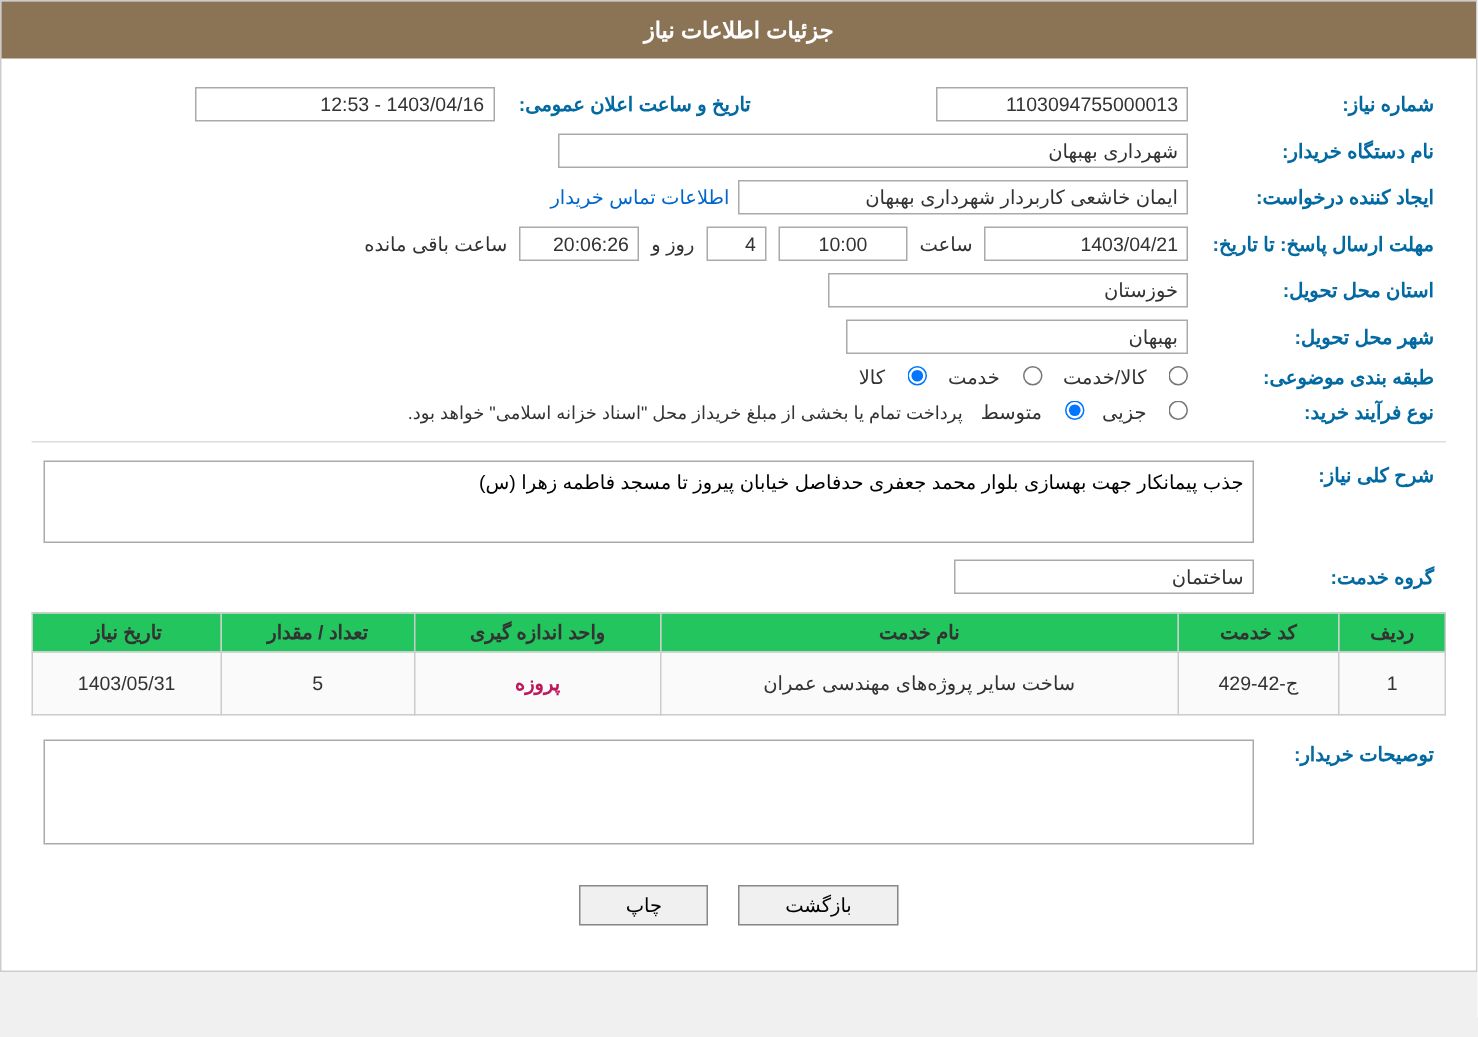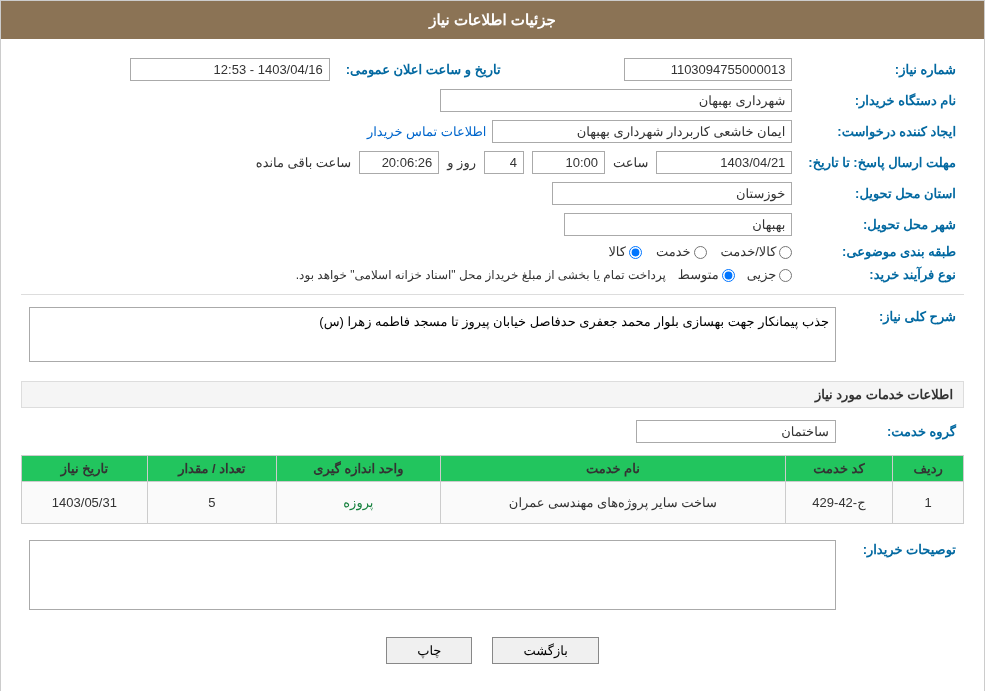--- a/index.html
+++ b/index.html
@@ -77,22 +77,22 @@
       direction: rtl;
     }
     .radio-group {
       display: flex;
       align-items: center;
       gap: 14px;
       direction: rtl;
     }
     .radio-item {
       display: flex;
-      align-items: flex-end;
-      gap: 3px;
+      align-items: flex-start;
+      gap: 15px;
     }
     .separator { border: none; border-top: 1px solid #ddd; margin: 8px 0; }
     .note-text {
       color: #333;
       font-size: 12px;
     }
     .description-box {
       border: 1px solid #aaa;
       background: #fff;
       padding: 6px;
@@ -168,41 +168,41 @@
         </td>
         <td class="label-cell" style="text-align:right; padding-right:30px;">تاریخ و ساعت اعلان عمومی:</td>
         <td>
           <span class="input-box" style="width:200px;">1403/04/16 - 12:53</span>
         </td>
       </tr>
 
       <tr>
         <td class="label-cell">نام دستگاه خریدار:</td>
         <td colspan="3">
-          <span class="input-box" style="width:352px;">شهرداری بهبهان</span>
+          <span class="input-box" style="width:420px;">شهرداری بهبهان</span>
         </td>
       </tr>
 
       <tr>
         <td class="label-cell">ایجاد کننده درخواست:</td>
         <td colspan="3">
           <div class="row-inline">
             <span class="input-box" style="width:300px;">ایمان خاشعی کاربردار شهرداری بهبهان</span>
             <a class="link-blue">اطلاعات تماس خریدار</a>
           </div>
         </td>
       </tr>
 
       <tr>
         <td class="label-cell">مهلت ارسال پاسخ: تا تاریخ:</td>
         <td colspan="3">
           <div class="deadline-row">
             <span class="input-box input-date">1403/04/21</span>
             <span>ساعت</span>
-            <span class="input-box" style="width:73px;">10:00</span>
+            <span class="input-box" style="width:86px;text-align:center;">10:00</span>
             <span class="input-box" style="width:40px;">4</span>
             <span>روز و</span>
             <span class="input-box" style="width:80px;">20:06:26</span>
             <span>ساعت باقی مانده</span>
           </div>
         </td>
       </tr>
 
       <tr>
         <td class="label-cell">استان محل تحویل:</td>
@@ -266,21 +266,20 @@
         <td>
           <div style="position:relative;">
             <textarea class="description-box" readonly="" style="">جذب پیمانکار جهت بهسازی بلوار محمد جعفری حدفاصل خیابان پیروز تا مسجد فاطمه زهرا (س)</textarea>
             <div style="position:absolute; top:5px; right:5px; direction:rtl; font-size:13px; pointer-events:none;"></div>
           </div>
         </td>
       </tr>
     </tbody>
       </table>
 
-    <div class="section-title">اطلاعات خدمات مورد نیاز</div>
 
     <table class="form-table">
       <tbody>
           <tr>
         <td class="label-cell">گروه خدمت:</td>
         <td>
           <span class="input-box" style="width:200px;">ساختمان</span>
         </td>
       </tr>
     </tbody>
@@ -295,21 +294,21 @@
           <th>واحد اندازه گیری</th>
           <th>تعداد / مقدار</th>
           <th>تاریخ نیاز</th>
         </tr>
       </thead>
       <tbody id="service-tbody">
       <tr>
             <td>1</td>
             <td>ج-42-429</td>
             <td>ساخت سایر پروژه‌های مهندسی عمران</td>
-            <td style="color: #15803d;">پروزه</td>
+            <td style="color: #be185d; font-weight: bold;">پروزه</td>
             <td>5</td>
             <td>1403/05/31</td>
           </tr>
         </tbody>
     </table>
 
     <table class="form-table" style="margin-top:12px;">
       <tbody>
           <tr>
         <td class="label-cell" style="vertical-align:top; padding-top:6px;">توصیحات خریدار:</td>

